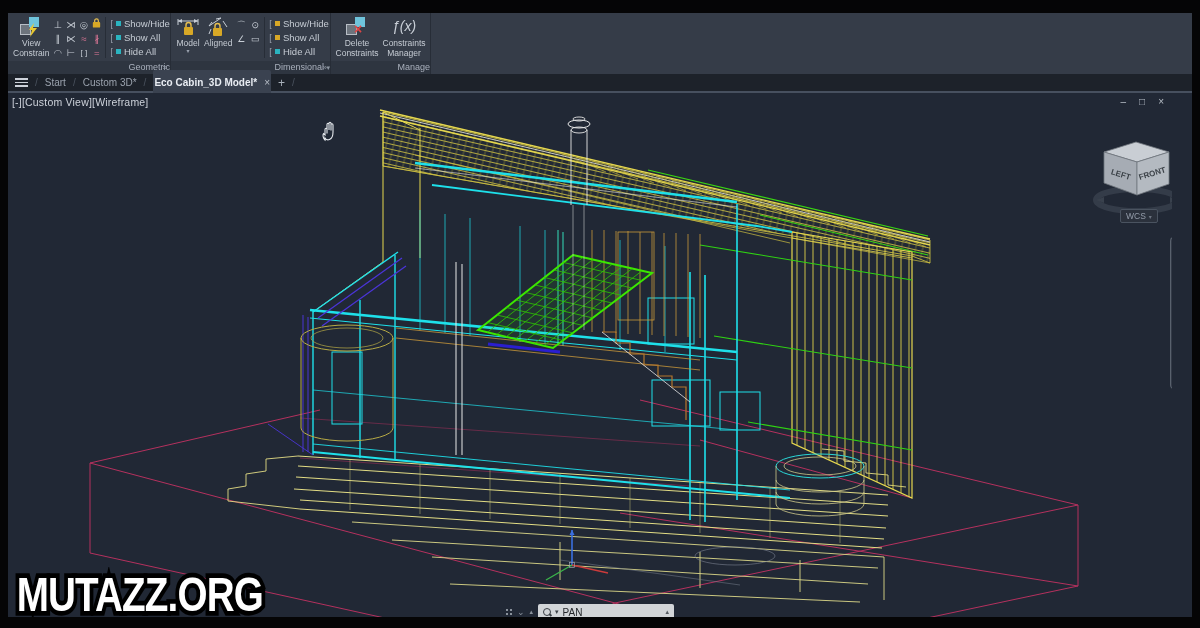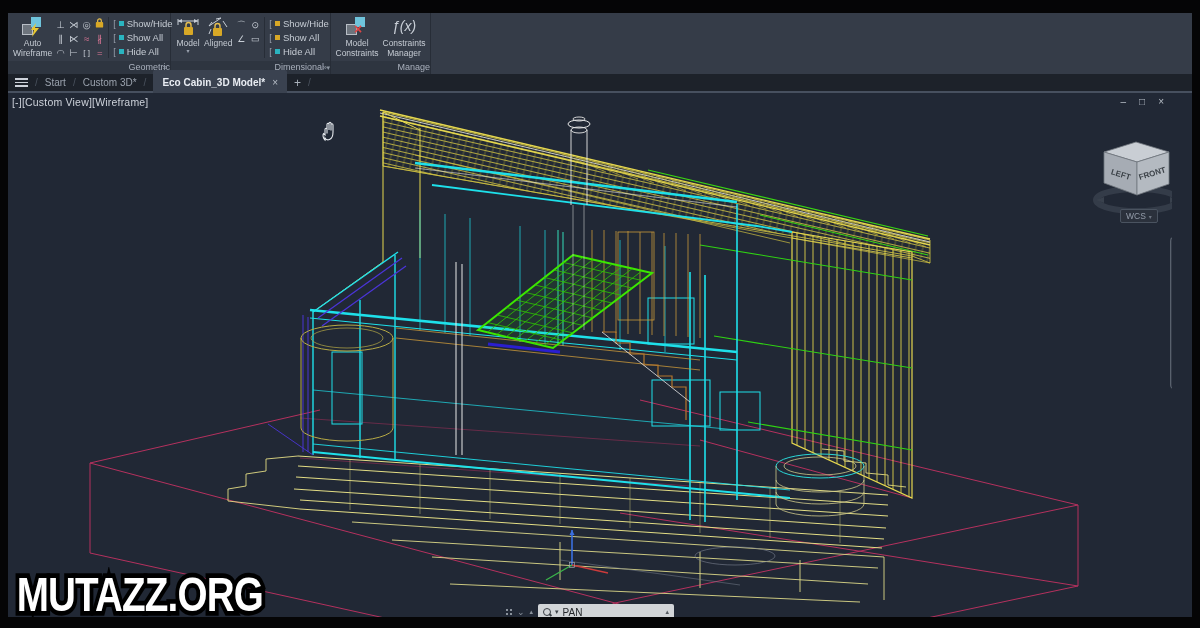--- a/index.html
+++ b/index.html
@@ -38,21 +38,21 @@
   .fx{font-family:Liberation Sans, sans-serif;font-style:italic;font-size:14px;color:#c8ced6;}
   
   .tabbar{position:absolute;left:0;top:61px;width:1184px;height:17px;background:var(--tabbar-bg,#1d222a);
     border-bottom:2px solid #47505f;display:flex;align-items:center;gap:7px;padding-left:7px;box-sizing:content-box;
     font-size:10px;color:#9aa2ad;}
   .burger{display:inline-flex;flex-direction:column;gap:2px;width:13px;cursor:pointer;}
   .burger i{display:block;height:1.5px;background:#cdd2da;}
   .slash{color:#4a525e;font-size:10px;}
   .tab{cursor:pointer;white-space:nowrap;text-align:center;}
   .tab-active{display:flex;align-items:center;gap:7px;background:var(--tab-active-bg,#3a4250);color:#e9edf3;
-    font-weight:bold;height:25px;padding:0 9px;border-radius:2px 2px 0 0;}
+    font-weight:bold;height:25px;padding:0 1px;border-radius:2px 2px 0 0;}
   .tab-close{font-weight:normal;color:#b8bfc8;font-size:10px;cursor:pointer;}
   .tab-new{color:#aab2bc;font-size:12px;cursor:pointer;}
   
   .viewport{position:absolute;left:0;top:80px;width:1164px;height:524px;background:var(--viewport-bg,#212835);overflow:hidden;}
   .vp-label{position:absolute;left:4px;top:3px;font-size:10.5px;color:#cdd2da;letter-spacing:.2px;cursor:pointer;}
   .winbtns{position:absolute;right:8px;top:3px;display:flex;gap:13px;color:#b8bfc8;font-size:10px;}
   .winbtns span{cursor:pointer;}
   #modelsvg{position:absolute;left:0;top:0;}
   
   .viewcube{position:absolute;left:1084px;top:44px;width:96px;height:94px;}
@@ -95,21 +95,21 @@
         <div class="bigbtn" style="width:44px">
           <span class="bicon">
             <span class="combo-icon">
                 <span class="sq-gray"></span>
                 <span class="sq-blue"></span>
               <svg class="bolt" width="12" height="14" viewBox="0 0 12 14">
                   <path d="M7,0 L2,7 L5,7 L3,14 L10,5 L6,5 Z" fill="#e8c830"></path>
                 </svg>
             </span>
           </span>
-          <span>Auto Wireframe</span>
+          <span>View Constrain</span>
         </div>
         <div class="geo-grid">
           <span>⊥</span>
           <span>⋊</span>
           <span>◎</span>
           <span>
             <svg width="11" height="12" viewBox="0 0 12 12">
                 <rect x="2" y="5" width="8" height="6" rx="1" fill="#d8a826"></rect>
                 <path d="M4,5 V3.5 a2,2 0 0 1 4,0 V5" stroke="#e8c050" stroke-width="1.3" fill="none"></path>
               </svg>
@@ -208,21 +208,21 @@
     <div class="panel" style="width:100px">
       <div class="panel-body" style="justify-content:center">
         <div class="bigbtn" style="width:46px">
           <span class="bicon">
             <span class="combo-icon">
                 <span class="sq-gray"></span>
                 <span class="sq-blue"></span>
                 <span class="redx">×</span>
               </span>
           </span>
-          <span>Model Constraints</span>
+          <span>Delete Constraints</span>
         </div>
         <div class="bigbtn" style="width:50px">
           <span class="bicon">
             <span class="fx">ƒ(x)</span>
           </span>
           <span>Constraints Manager</span>
         </div>
       </div>
       <div class="panel-label">
         <span>Manage</span>

